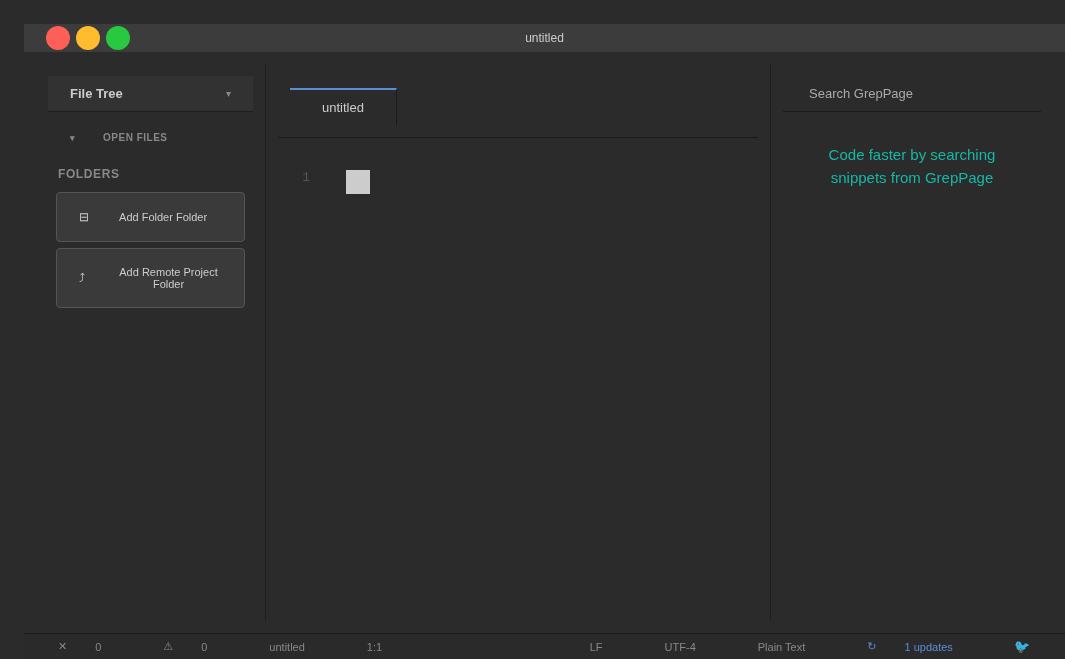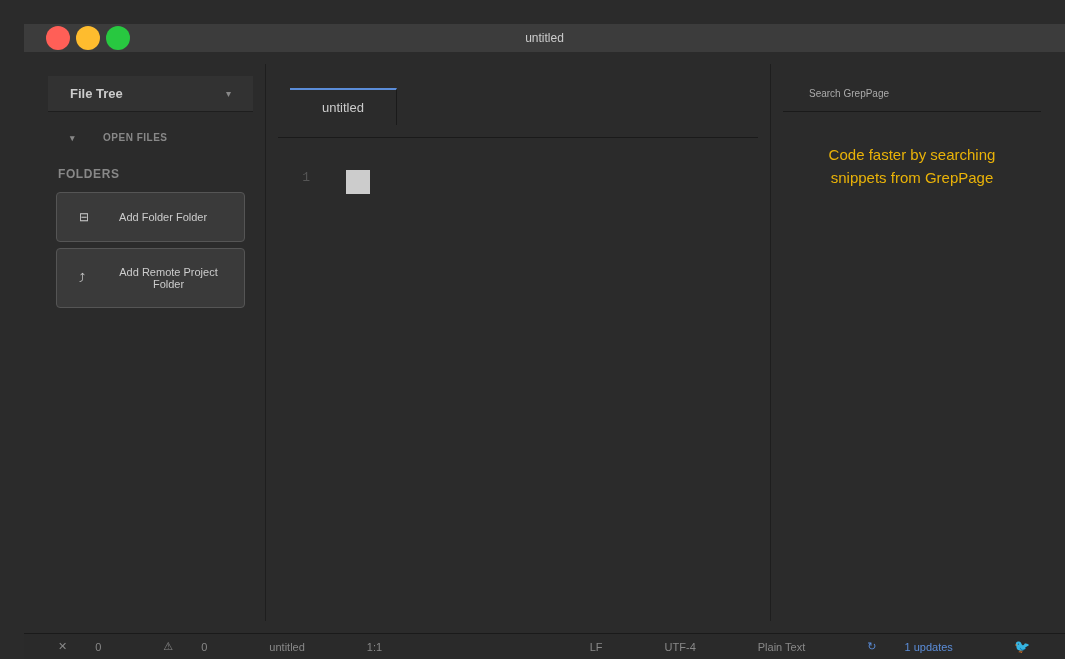--- a/index.html
+++ b/index.html
@@ -201,28 +201,28 @@
     }
     .right-panel-header {
       padding: 10px 14px;
       border-bottom: 1px solid #1a1a1a;
       height: 36px;
       display: flex;
       align-items: center;
     }
     .right-panel-title {
       color: #aaa;
-      font-size: 10px;
+      font-size: 13px;
     }
     .right-panel-content {
       padding: 20px 14px;
       text-align: center;
     }
     .right-panel-promo {
-      color: #eab308;
+      color: #14b8a6;
       font-size: 15px;
       line-height: 1.5;
     }
 
     
     .status-bar {
       height: 26px;
       background: #2a2a2a;
       border-top: 1px solid #1a1a1a;
       display: flex;

